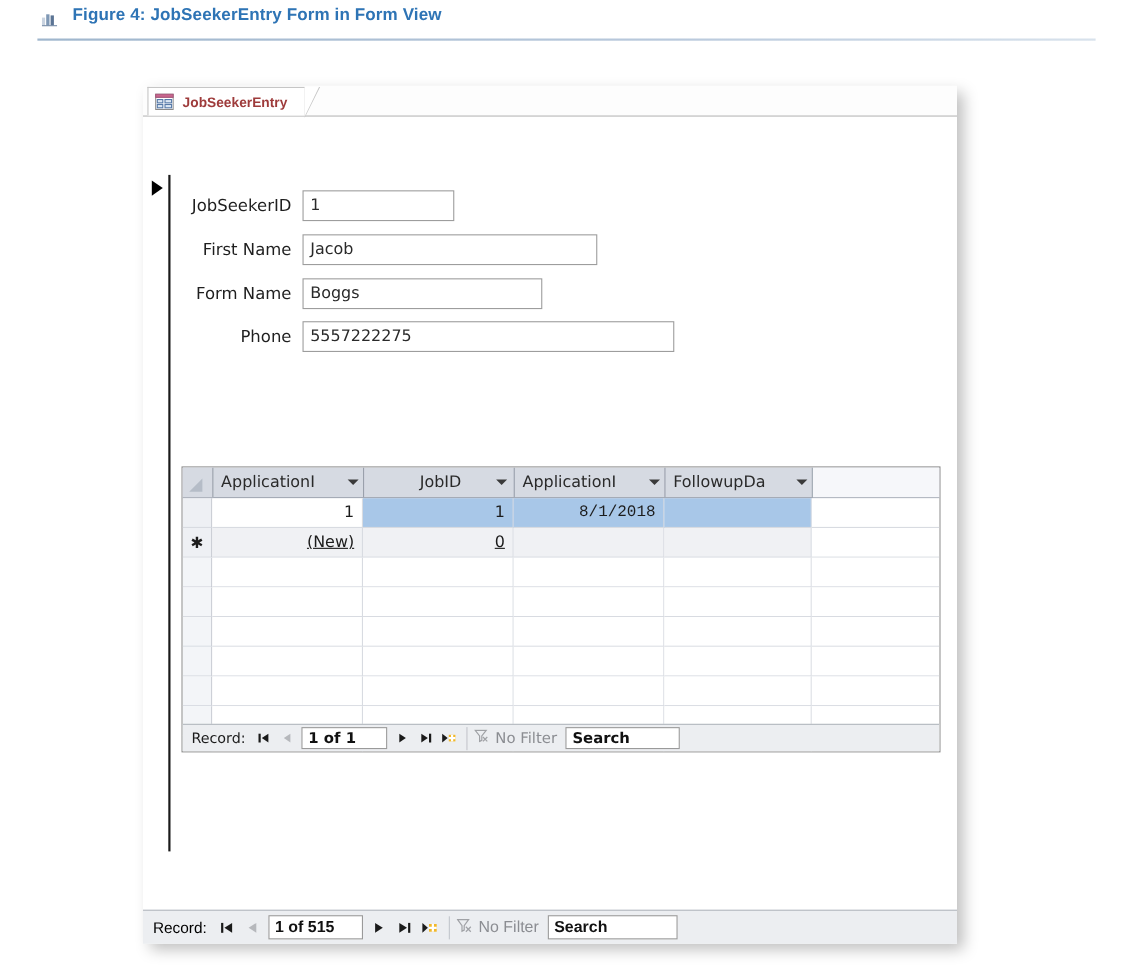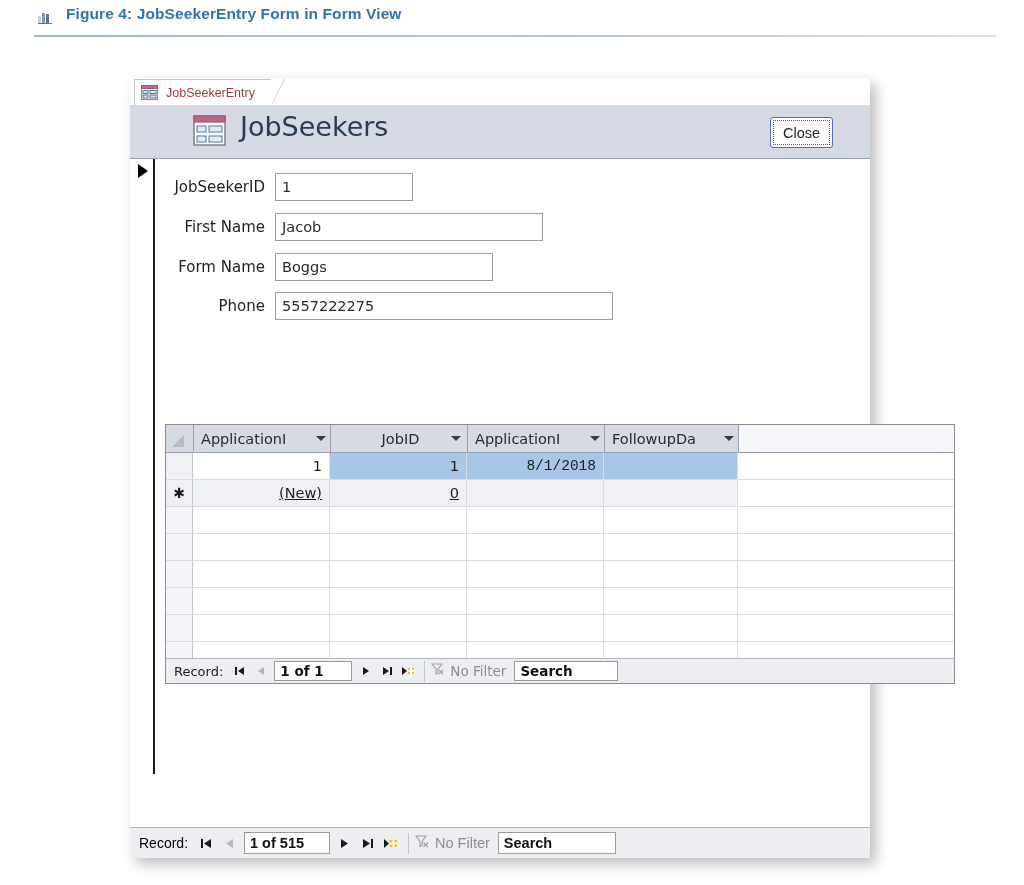--- a/index.html
+++ b/index.html
@@ -90,21 +90,21 @@
   .doc-tab::before {
     content: "";
     position: absolute;
     right: -14px; top: -1px;
     width: 0; height: 0;
     border-left: 14px solid #c6c6c6;
     border-bottom: 28px solid transparent;
   }
   .doc-tab-label {
     font-size: 12.5px;
-    font-weight: normal;
+    font-weight: bold;
     color: #9e3b3b;
     white-space: nowrap;
     position: relative;
     z-index: 2;
   }
 
   
   .form-icon-sm {
     width: 17px; height: 15px;
     position: relative;
@@ -208,21 +208,21 @@
     padding-left: 6px;
     font-size: 14.5px;
     color: #2a2a2a;
     font-family: "DejaVu Sans", sans-serif;
   }
 
   
   .subform {
     position: absolute;
     left: 35px; top: 265px;
-    width: 790px; height: 260px;
+    width: 690px; height: 260px;
     border: 1px solid #8c8c8c;
     background: #ffffff;
     box-sizing: border-box;
     overflow: hidden;
   }
   .ds-head {
     display: flex;
     height: 28px;
     background: #d6dae2;
     border-bottom: 1px solid #9aa0ab;
@@ -417,36 +417,20 @@
           <rect x="0.5" y="0.5" width="16" height="3" fill="#c9668d" stroke="#a4577a"></rect>
           <rect x="2" y="5.5" width="5" height="3" fill="#dce6f2" stroke="#5679a8"></rect>
           <rect x="2" y="10" width="5" height="3" fill="#dce6f2" stroke="#5679a8"></rect>
           <rect x="9" y="5.5" width="6" height="3" fill="#dce6f2" stroke="#5679a8"></rect>
           <rect x="9" y="10" width="6" height="3" fill="#dce6f2" stroke="#5679a8"></rect>
         </svg>
         <span class="doc-tab-label">JobSeekerEntry</span>
       </div>
     </div>
 
-    <div class="form-header">
-      <svg class="form-header-icon" viewBox="0 0 34 32">
-        <rect x="1" y="1" width="31" height="29" fill="#ffffff" stroke="#7a7a7a" stroke-width="1.4"></rect>
-        <rect x="1" y="1" width="31" height="6" fill="#c2648a" stroke="#a4577a" stroke-width="1.2"></rect>
-        <rect x="4" y="11" width="9" height="6" fill="#e4edf7" stroke="#4f74a8"></rect>
-        <rect x="4" y="21" width="9" height="6" fill="#e4edf7" stroke="#4f74a8"></rect>
-        <rect x="16" y="11" width="13" height="6" fill="#e4edf7" stroke="#4f74a8"></rect>
-        <rect x="16" y="21" width="13" height="6" fill="#e4edf7" stroke="#4f74a8"></rect>
-      </svg>
-      <div class="form-header-title">JobSeekers</div>
-
-      <div class="close-button">
-        <span class="close-button-inner"></span>
-        <span class="close-button-label">Close</span>
-      </div>
-    </div>
 
     <div class="detail-area">
 
       <div class="rec-sel-arrow"></div>
       <div class="rec-sel-bar"></div>
 
       <div class="field-row" style="left:20px; top:14px;">
         <div class="field-label">JobSeekerID</div>
         <div class="field-box" style="width:138px;">1</div>
       </div>

